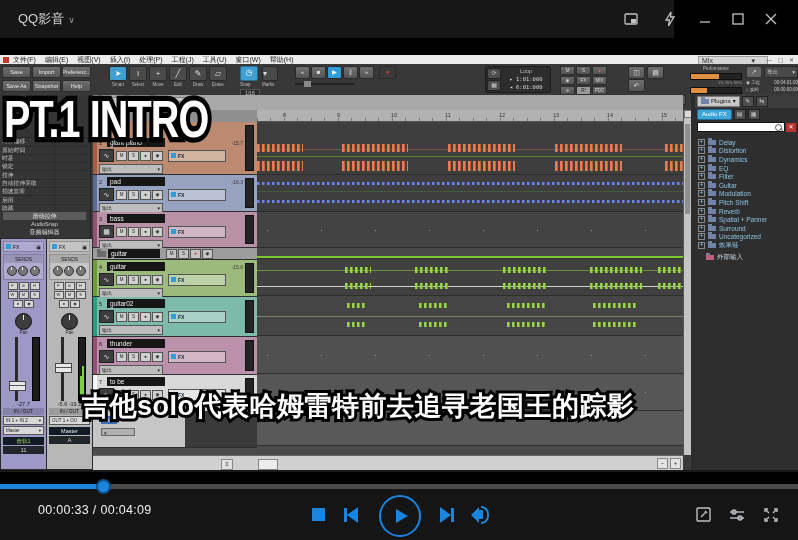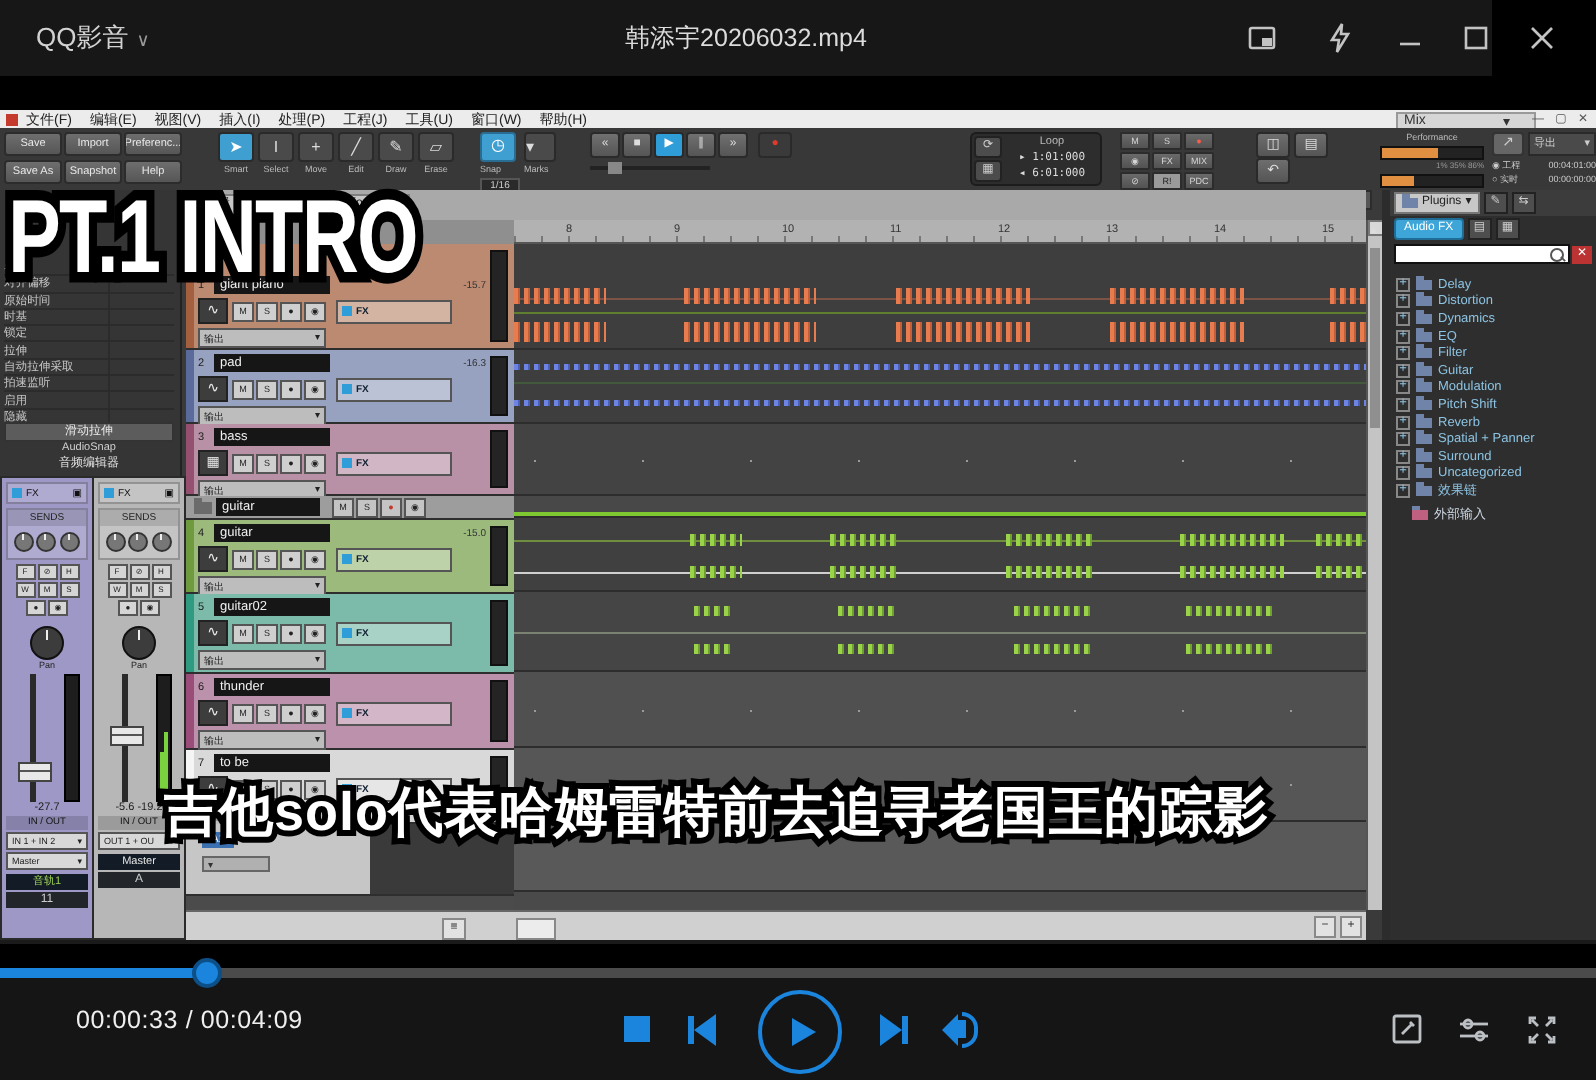--- a/index.html
+++ b/index.html
@@ -1,21 +1,21 @@
 <!DOCTYPE html>
 <html><head>
 <meta charset="utf-8">
 <style>
   html,body{margin:0;padding:0;background:#000;}
   #stage{position:relative;width:798px;height:540px;background:#000;overflow:hidden;
          font-family:"Liberation Sans","DejaVu Sans",sans-serif;-webkit-font-smoothing:antialiased;}
   .abs{position:absolute;}
 
   
-  .titlebar{position:absolute;left:0;top:0;width:746px;height:38px;background:#171717;color:#cfcfcf;}
+  .titlebar{position:absolute;left:0;top:0;width:674px;height:38px;background:#171717;color:#cfcfcf;}
   .tb-app{position:absolute;left:18px;top:10px;font-size:13px;color:#d2d2d2;}
   .tb-app i{font-style:normal;font-size:9px;color:#9a9a9a;margin-left:4px;}
   .tb-title{position:absolute;left:0;top:11px;width:100%;text-align:center;font-size:12.5px;color:#dcdcdc;}
   .tb-ico{position:absolute;top:10px;width:18px;height:18px;display:flex;align-items:center;justify-content:center;cursor:pointer;}
   .tb-ico svg{stroke:#c3c3c3;fill:none;stroke-width:1.3;}
 
   
   .controlbar{position:absolute;left:0;top:489px;width:798px;height:51px;background:#151515;}
   .prog-track{position:absolute;left:0;top:484px;width:798px;height:5px;background:#4b4b4b;}
   .prog-fill{height:100%;background:#1b84dc;}
@@ -228,21 +228,20 @@
   .tree li.ext .tfold{background:#c06080;}
   .tree li.ext span{color:#cdd8e4;}
 </style>
 </head>
 <body>
 
 <div id="stage">
 
   <div class="titlebar">
     <div class="tb-app"><span>QQ影音</span><i>∨</i></div>
-    <div class="tb-title">韩添宇20206032.mp4</div>
     <div class="tb-ico" style="left:622px">
       <svg width="16" height="16" viewBox="0 0 16 16">
           <rect x="2" y="3" width="12" height="10" rx="1"></rect>
           <rect x="8" y="8" width="5" height="4" fill="#c3c3c3" stroke="none"></rect>
         </svg>
     </div>
     <div class="tb-ico" style="left:661px">
       <svg width="16" height="16" viewBox="0 0 16 16">
           <path d="M9 1 L4 9 H7.5 L6.5 15 L12 6 H8.5 Z"></path>
         </svg>

